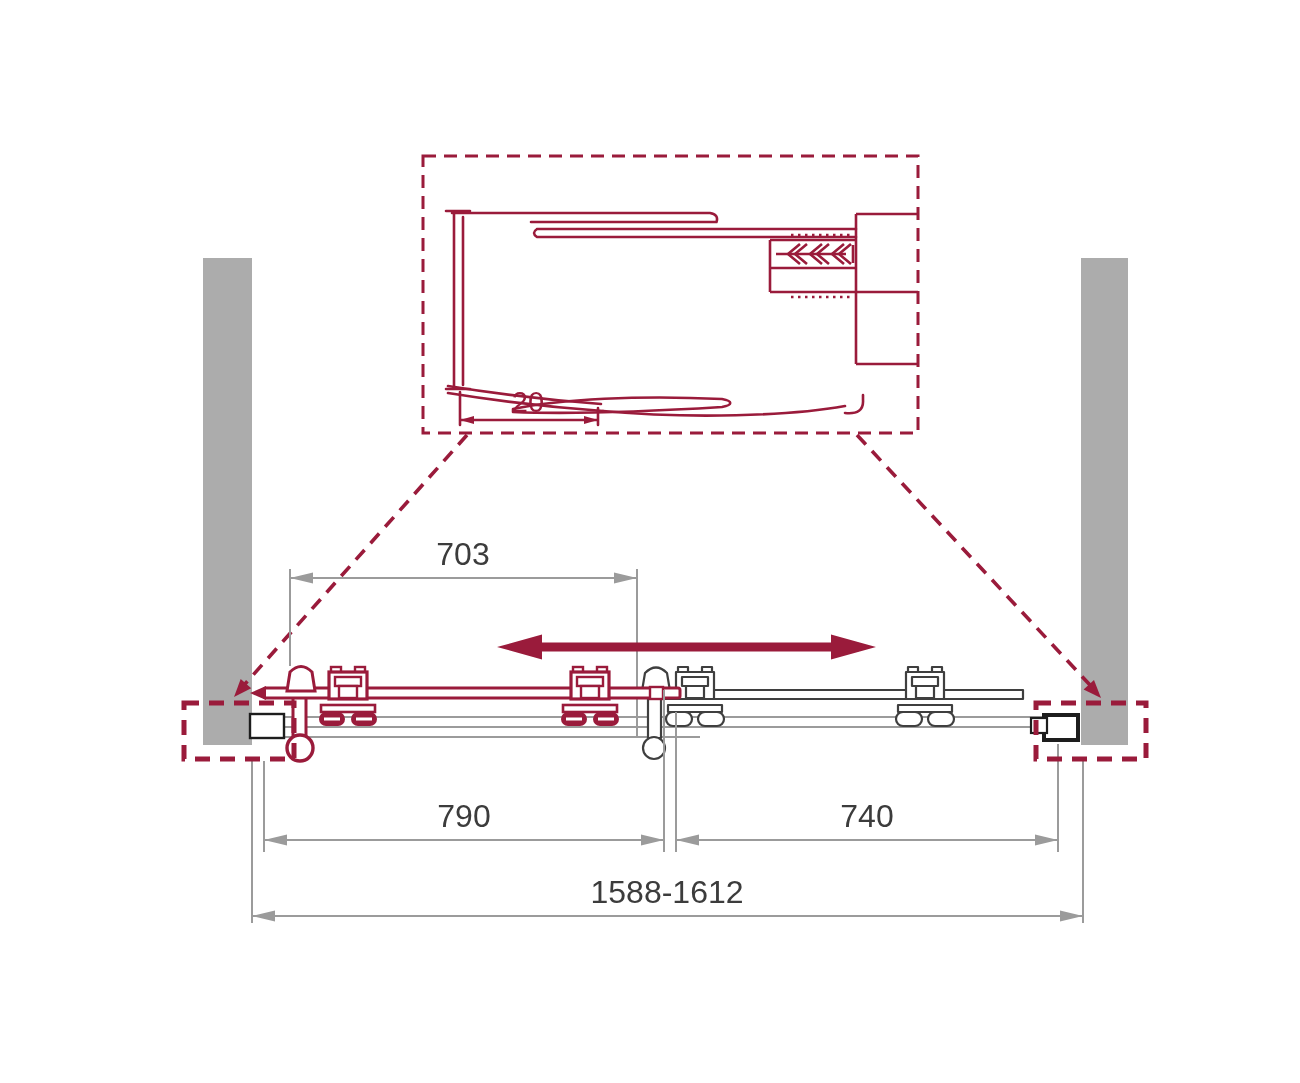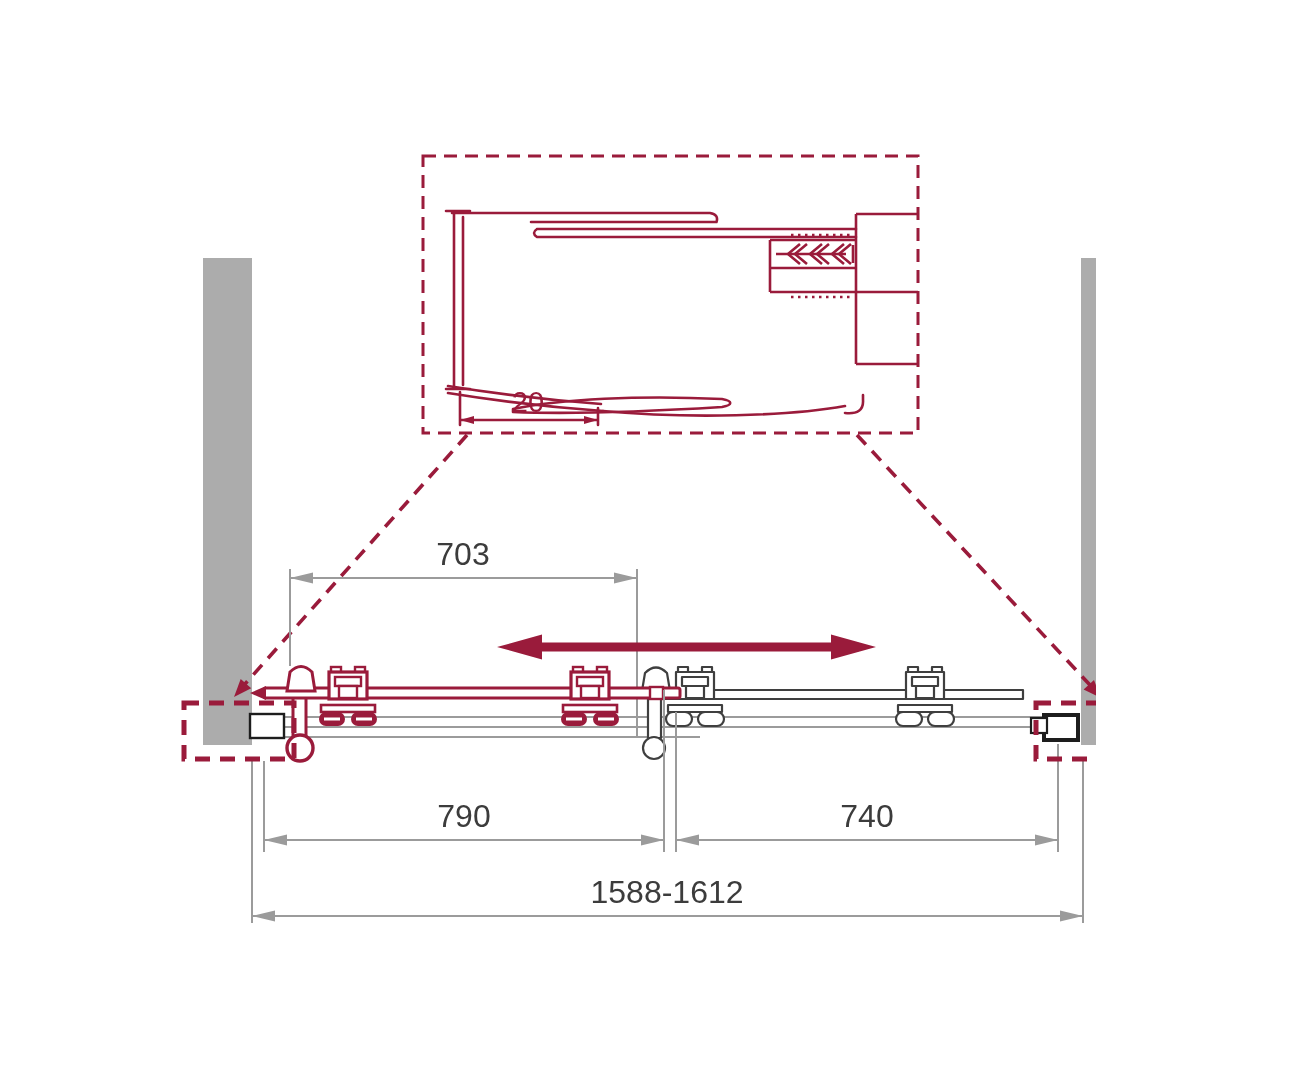--- a/index.html
+++ b/index.html
@@ -1,20 +1,20 @@
 <!DOCTYPE html>
 <html style="--accent: #9A1B3B; --wall: #ACACAC; --dim-line: #9B9B9B; --dim-text: #3C3C3C; --fixed-outline: #3F3F3F; --profile-outline: #1D1D1D; --background: #FFFFFF;"><head>
 <meta charset="utf-8">
 <style>
   :root{
     --accent:#9A1B3B; --wall:#ACACAC; --dim-line:#9B9B9B; --dim-text:#3C3C3C;
     --fixed-outline:#3F3F3F; --profile-outline:#1D1D1D; --background:#FFFFFF;
   }
   html,body{margin:0;padding:0;background:#fff;}
-  .canvas{width:1096px;height:1083px;background:var(--background);position:relative;overflow:hidden;}
+  .canvas{width:1300px;height:1083px;background:var(--background);position:relative;overflow:hidden;}
   svg{display:block}
   
   .ak{stroke:var(--accent);fill:none;stroke-width:2.6;stroke-linejoin:round;stroke-linecap:round}
   .ak-sq{stroke:var(--accent);fill:none;stroke-width:2.6;stroke-linejoin:miter;stroke-linecap:butt}
   .ak-w{stroke:var(--accent);fill:#fff}
   .af{fill:var(--accent);stroke:none}
   .adash{stroke:var(--accent);fill:none;stroke-width:3;stroke-dasharray:13 8}
   .ldash{stroke:var(--accent);fill:none;stroke-width:3.6;stroke-dasharray:13 9}
   .mdash{stroke:var(--accent);fill:none;stroke-width:5;stroke-dasharray:15 10}
   .atick{stroke:var(--accent);fill:none;stroke-width:2.4;stroke-dasharray:2.5 4.5}

